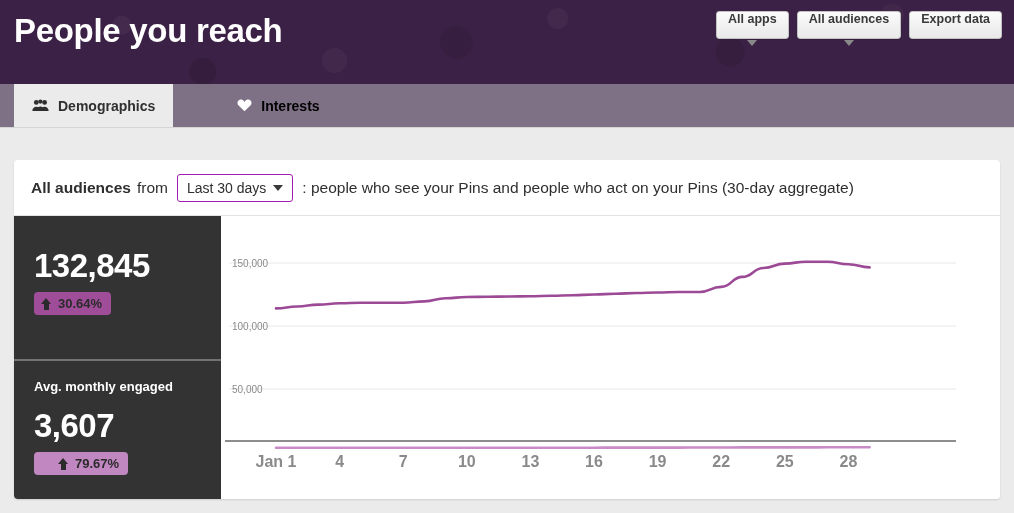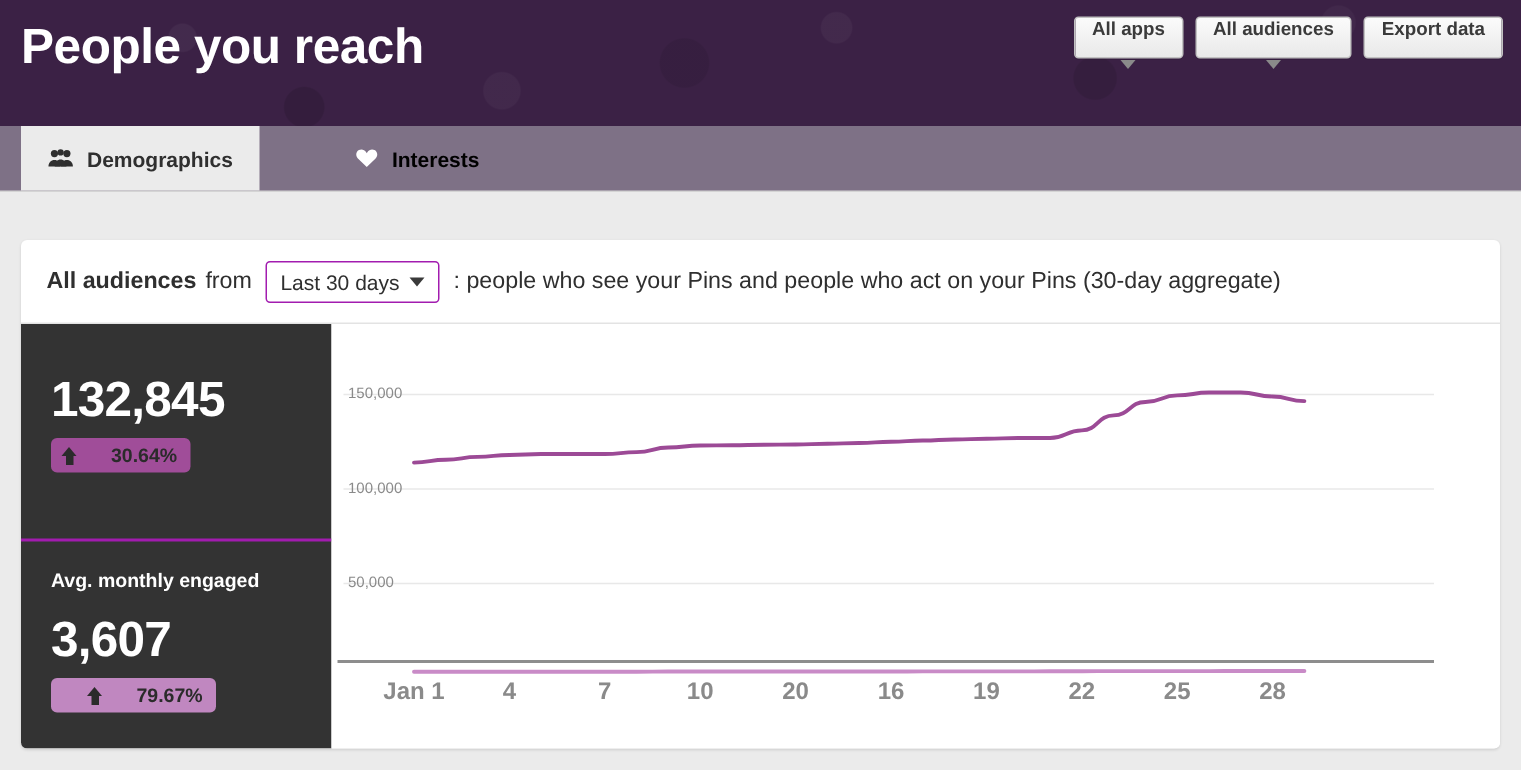--- a/index.html
+++ b/index.html
@@ -140,38 +140,38 @@
 
   .sidebar {
     width: 207px;
     background: #333333;
     flex: 0 0 207px;
   }
   .metric {
     padding: 18px 20px 0 20px;
     height: 143px;
   }
-  .metric + .metric { border-top: 2px solid #a21caf; }
+  .metric + .metric { border-top: 2px solid #737373; }
   .metric-label {
     color: #ffffff;
     font-size: 13px;
     font-weight: bold;
   }
   .metric-value {
     color: #ffffff;
     font-size: 33px;
     font-weight: bold;
     letter-spacing: -0.5px;
     margin-top: 13px;
     line-height: 38px;
   }
   .badge {
     display: inline-flex;
     align-items: center;
-    gap: 22px;
+    gap: 6px;
     border-radius: 4px;
     padding: 4px 9px 4px 7px;
     font-size: 13px;
     font-weight: bold;
     color: #2b2b2b;
     margin-top: 7px;
   }
   .badge .uparrow {
     display: inline-block;
     width: 11px; height: 12px;
@@ -311,21 +311,21 @@
           <path d="M55.0,231.8 C65.6,231.8 65.6,231.8 76.2,231.8 C86.8,231.8 86.8,231.8 97.4,231.8 C108.0,231.8 108.0,231.8 118.6,231.8 C129.2,231.8 129.2,231.8 139.8,231.8 C150.4,231.8 150.4,231.8 161.0,231.8 C171.6,231.8 171.6,231.8 182.2,231.8 C192.8,231.8 192.8,231.8 203.4,231.8 C214.0,231.8 214.0,231.7 224.6,231.7 C235.2,231.7 235.2,231.7 245.8,231.7 C256.4,231.7 256.4,231.7 267.0,231.7 C277.6,231.7 277.6,231.7 288.2,231.7 C298.8,231.7 298.8,231.7 309.4,231.7 C320.0,231.7 320.0,231.7 330.6,231.7 C341.2,231.7 341.2,231.7 351.8,231.7 C362.4,231.7 362.4,231.7 373.0,231.7 C383.6,231.7 383.6,231.6 394.2,231.6 C404.8,231.6 404.8,231.6 415.4,231.6 C426.0,231.6 426.0,231.6 436.6,231.6 C447.2,231.6 447.2,231.6 457.8,231.6 C468.4,231.6 468.4,231.5 479.0,231.5 C489.6,231.5 489.6,231.5 500.2,231.5 C510.8,231.5 510.8,231.4 521.4,231.4 C532.0,231.4 532.0,231.4 542.6,231.4 C553.2,231.4 553.2,231.4 563.8,231.4 C574.4,231.4 574.4,231.4 585.0,231.4 C595.6,231.4 595.6,231.3 606.2,231.3 C616.8,231.3 616.8,231.3 627.4,231.3 C638.0,231.3 638.0,231.3 648.6,231.3" fill="none" stroke="#c98bc7" stroke-width="2.6" stroke-linecap="round" stroke-linejoin="round"></path>
         </svg>
       <div class="xlabels" id="chart-labels">
           <div class="ylabel" style="left: 11px; top: 47px;">150,000</div>
           <div class="ylabel" style="left: 11px; top: 110px;">100,000</div>
           <div class="ylabel" style="left: 11px; top: 173px;">50,000</div>
           <div class="xlabel" style="left: 55px; top: 237px;">Jan 1</div>
           <div class="xlabel" style="left: 118.6px; top: 237px;">4</div>
           <div class="xlabel" style="left: 182.2px; top: 237px;">7</div>
           <div class="xlabel" style="left: 245.8px; top: 237px;">10</div>
-          <div class="xlabel" style="left: 309.4px; top: 237px;">20</div>
+          <div class="xlabel" style="left: 309.4px; top: 237px;">13</div>
           <div class="xlabel" style="left: 373px; top: 237px;">16</div>
           <div class="xlabel" style="left: 436.6px; top: 237px;">19</div>
           <div class="xlabel" style="left: 500.2px; top: 237px;">22</div>
           <div class="xlabel" style="left: 563.8px; top: 237px;">25</div>
           <div class="xlabel" style="left: 627.4px; top: 237px;">28</div>
         </div>
     </div>
 
   </div>
 </div>

